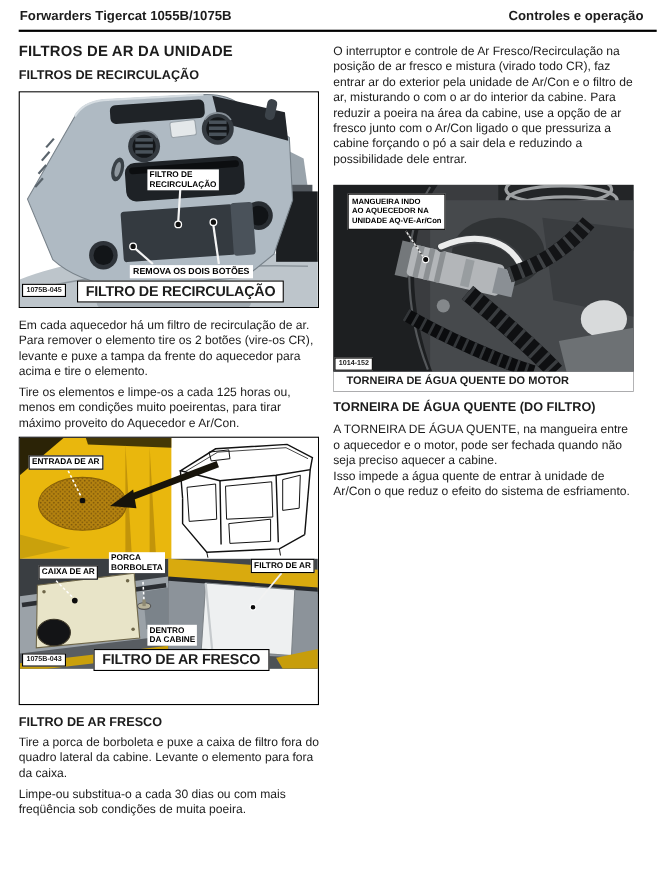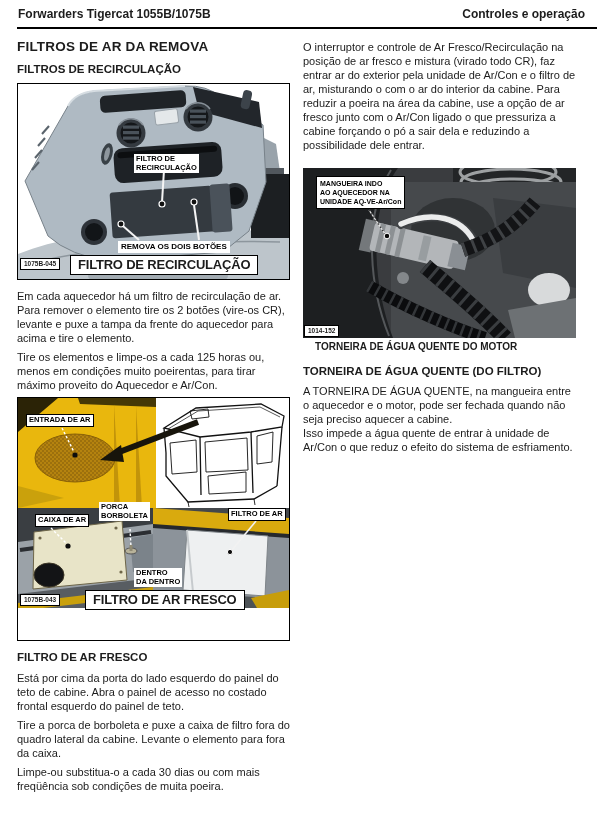--- a/index.html
+++ b/index.html
@@ -30,21 +30,21 @@
   .mt9{margin-top:9px}.mt5{margin-top:5px}.mt8{margin-top:8px}.mt10{margin-top:10px}.mt7{margin-top:7px}
 </style>
 </head>
 <body>
 
 <div class="hdr hdr-left">Forwarders Tigercat 1055B/1075B</div>
 <div class="hdr hdr-right">Controles e operação</div>
 <div class="rule"></div>
 
 <div class="col col-left">
-  <div class="h1">FILTROS DE AR DA REMOVA</div>
+  <div class="h1">FILTROS DE AR DA UNIDADE</div>
   <div class="h2">FILTROS DE RECIRCULAÇÃO</div>
 
   <div class="figure fig1">
     <svg width="271" height="195" viewBox="0 0 271 195">
       <rect width="271" height="195" fill="#ffffff"></rect>
       <path d="M0,170 C45,152 95,148 145,150 L271,145 L271,195 L0,195 Z" fill="#bdc5cb"></path>
       <path d="M18,178 C85,162 190,156 262,158" stroke="#8d969d" stroke-width="1.5" fill="none"></path>
       <ellipse cx="140" cy="192" rx="70" ry="14" fill="#a2abb2"></ellipse>
       <path d="M234,48 L258,60 L263,95 L236,95 Z" fill="#99a3ab"></path>
       <rect x="236" y="84" width="30" height="8" fill="#51575d"></rect>
@@ -189,28 +189,27 @@
     </svg>
     <div class="lbl sm bordered" style="left:8px;top:16px">ENTRADA DE AR</div>
     <div class="lbl sm bordered" style="left:17px;top:116px">CAIXA DE AR</div>
     <div class="lbl sm" style="left:81px;top:104px">
       <span style="display:block">PORCA</span>
       <span style="display:block">BORBOLETA</span>
     </div>
     <div class="lbl sm bordered" style="left:210px;top:110px">FILTRO DE AR</div>
     <div class="lbl sm" style="left:116px;top:170px">
       <span style="display:block">DENTRO</span>
-      <span style="display:block">DA DENTRO</span>
+      <span style="display:block">DA CABINE</span>
     </div>
     <div class="ref" style="left:2px;top:196px">1075B-043</div>
     <div class="cap" style="left:67px;top:192px">FILTRO DE AR FRESCO</div>
   </div>
 
   <div class="h3 mt10">FILTRO DE AR FRESCO</div>
-  <div class="p mt8">Está por cima da porta do lado esquerdo do painel do teto de cabine. Abra o painel de acesso no costado frontal esquerdo do painel de teto.</div>
   <div class="p mt5">Tire a porca de borboleta e puxe a caixa de filtro fora do quadro lateral da cabine. Levante o elemento para fora da caixa.</div>
   <div class="p mt5">Limpe-ou substitua-o a cada 30 dias ou com mais freqüência sob condições de muita poeira.</div>
 </div>
 
 <div class="col col-right">
   <div class="p">O interruptor e controle de Ar Fresco/Recirculação na posição de ar fresco e mistura (virado todo CR), faz entrar ar do exterior pela unidade de Ar/Con e o filtro de ar, misturando o com o ar do interior da cabine. Para reduzir a poeira na área da cabine, use a opção de ar fresco junto com o Ar/Con ligado o que pressuriza a cabine forçando o pó a sair dela e reduzindo a possibilidade dele entrar.</div>
 
   <div class="figure fig3">
     <svg width="273" height="170" viewBox="0 0 273 170">
       <rect width="273" height="170" fill="#3a3c3f"></rect>

